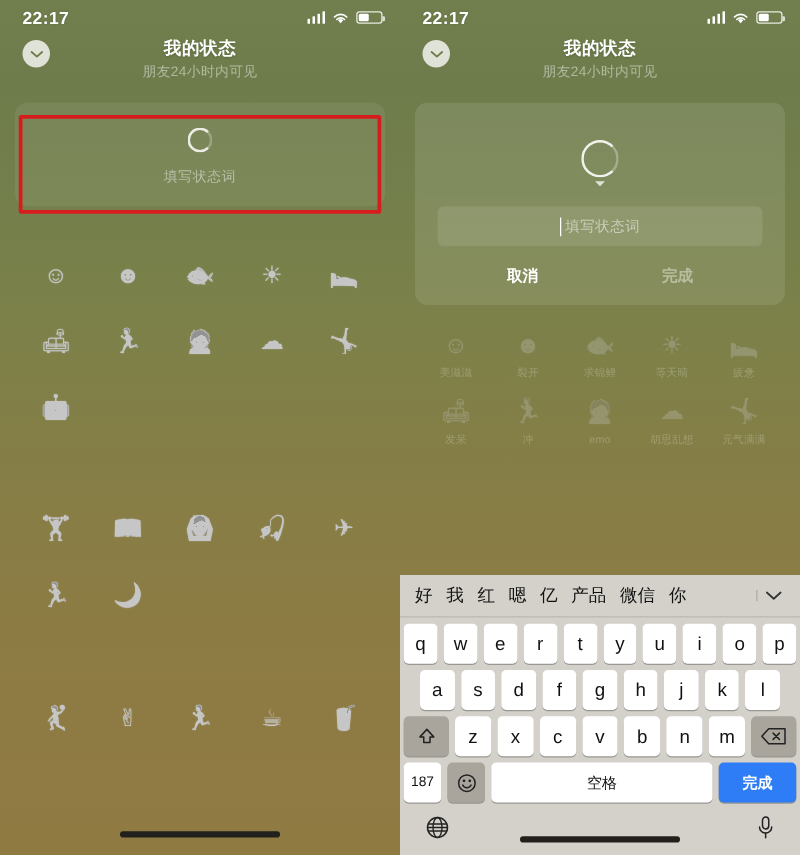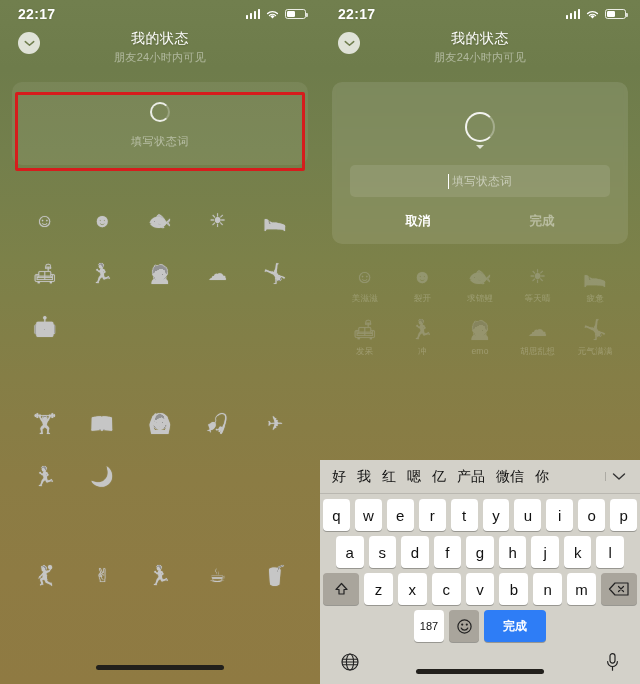--- a/index.html
+++ b/index.html
@@ -54,21 +54,21 @@
   
   .header { position: relative; height: 42px; }
   .back-btn {
     position: absolute; left: 18px; top: 4px;
     width: 22px; height: 22px; border-radius: 50%;
     background: rgba(255,255,255,.78);
     display:flex; align-items:center; justify-content:center;
   }
   .titles { text-align: center; padding-top: 2px; }
   .title {
-    color:#fff; font-size: 14px; font-weight: normal; letter-spacing: .5px;
+    color:#fff; font-size: 14px; font-weight: bold; letter-spacing: .5px;
     text-shadow: 0 1px 2px rgba(0,0,0,.2);
   }
   .subtitle {
     color: rgba(255,255,255,.45); font-size: 11px; margin-top: 2px;
     letter-spacing: .3px;
   }
 
   
   .card-wrap { padding: 12px 12px 0; }
   .status-card {
@@ -522,20 +522,21 @@
       <div class="krow">
         <div class="key wide">187</div>
         <div class="key wide mod">
           <svg width="17" height="17" viewBox="0 0 17 17">
             <circle cx="8.5" cy="8.5" r="6.6" stroke="#222" stroke-width="1.2" fill="none"></circle>
             <circle cx="6.2" cy="6.6" r="1.1" fill="#222"></circle>
             <circle cx="10.8" cy="6.6" r="1.1" fill="#222"></circle>
             <path d="M5.2 10 a3.6 3.6 0 0 0 6.6 0" stroke="#222" stroke-width="1.2" fill="none" stroke-linecap="round"></path>
           </svg>
         </div>
+        <div class="key space">空格</div>
         <div class="key done">完成</div>
       </div>
 
       <div class="kb-bottom">
         <svg width="20" height="20" viewBox="0 0 20 20">
           <circle cx="10" cy="10" r="8" stroke="#222" stroke-width="1.2" fill="none"></circle>
           <ellipse cx="10" cy="10" rx="3.6" ry="8" stroke="#222" stroke-width="1.1" fill="none"></ellipse>
           <path d="M2.3 7.2 H17.7 M2.3 12.8 H17.7 M2 10 H18" stroke="#222" stroke-width="1.1"></path>
         </svg>
         <svg width="15" height="20" viewBox="0 0 15 20">

